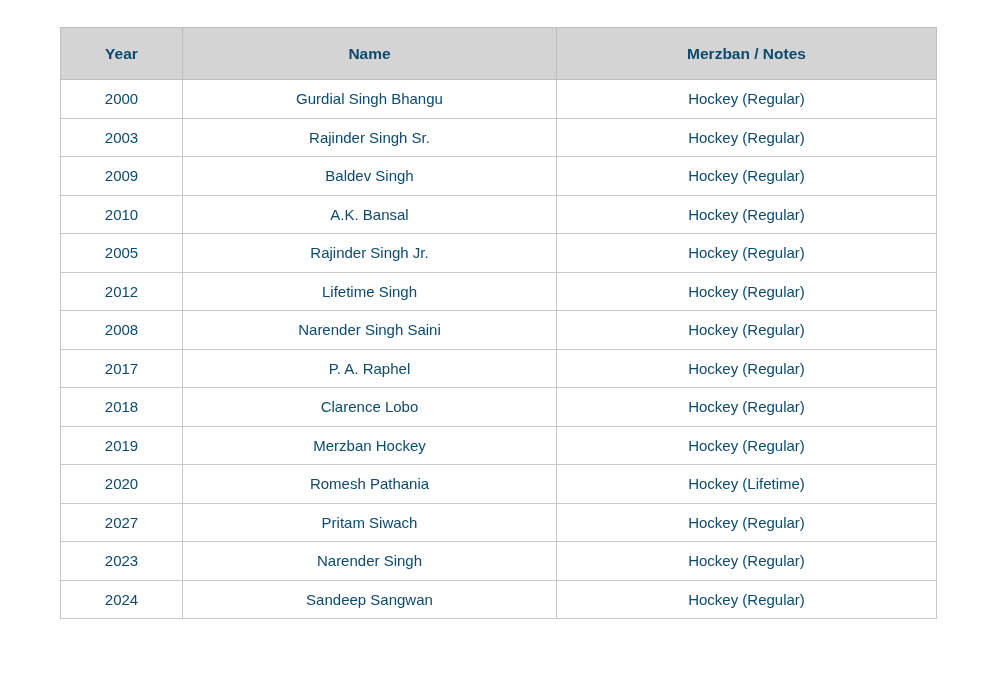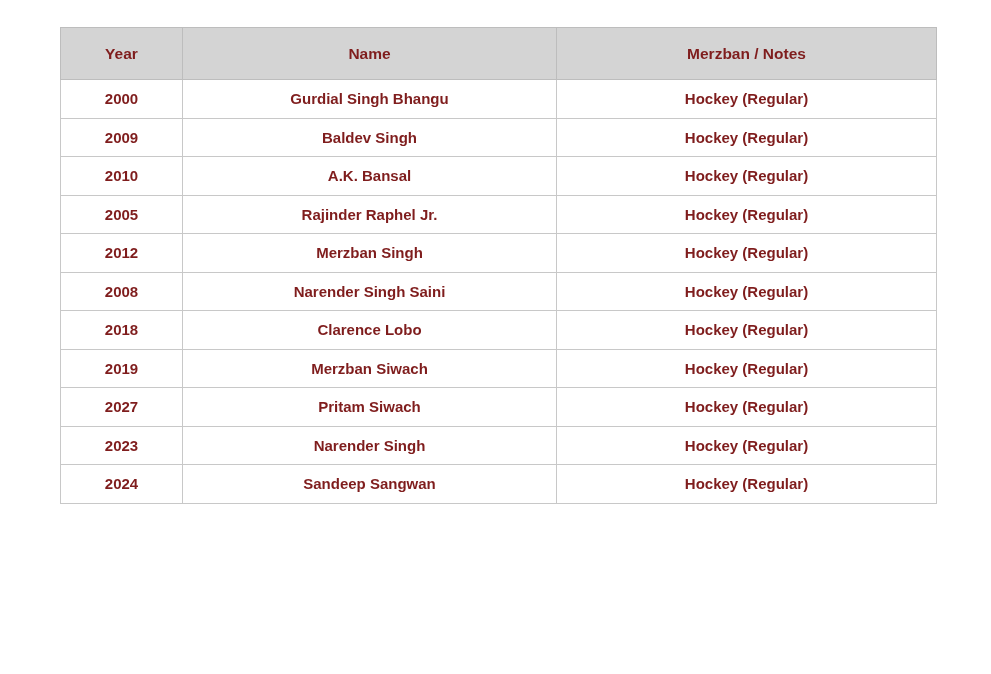--- a/index.html
+++ b/index.html
@@ -25,40 +25,40 @@
   }
   table.data-table {
     border-collapse: collapse;
     width: 876px;
     table-layout: fixed;
   }
   table.data-table th,
   table.data-table td {
     border: 1px solid #c8c8c8;
     font-size: 15px;
-    color: #7f1d1d;
+    color: #0c4a6e;
     text-align: center;
     vertical-align: middle;
     padding: 0;
     height: 37.5px;
     line-height: 37.5px;
     overflow: hidden;
     white-space: nowrap;
   }
   table.data-table thead th {
     background: #d4d4d4;
     font-weight: bold;
     height: 51px;
     line-height: 51px;
     border-color: #bdbdbd;
     font-size: 15.5px;
   }
   table.data-table tbody td {
     background: #ffffff;
-    font-weight: bold;
+    font-weight: normal;
   }
   col.col-year { width: 122px; }
   col.col-name { width: 374px; }
   col.col-cat  { width: 380px; }
 </style>
 </head>
 <body>
 
 <div class="page">
   <div class="table-wrap">
@@ -75,53 +75,68 @@
           <th>Merzban / Notes</th>
         </tr>
       </thead>
       <tbody id="table-body">
           <tr>
             <td>2000</td>
             <td>Gurdial Singh Bhangu</td>
             <td>Hockey (Regular)</td>
           </tr>
           <tr>
+            <td>2003</td>
+            <td>Rajinder Singh Sr.</td>
+            <td>Hockey (Regular)</td>
+          </tr>
+          <tr>
             <td>2009</td>
             <td>Baldev Singh</td>
             <td>Hockey (Regular)</td>
           </tr>
           <tr>
             <td>2010</td>
             <td>A.K. Bansal</td>
             <td>Hockey (Regular)</td>
           </tr>
           <tr>
             <td>2005</td>
-            <td>Rajinder Raphel Jr.</td>
+            <td>Rajinder Singh Jr.</td>
             <td>Hockey (Regular)</td>
           </tr>
           <tr>
             <td>2012</td>
-            <td>Merzban Singh</td>
+            <td>Lifetime Singh</td>
             <td>Hockey (Regular)</td>
           </tr>
           <tr>
             <td>2008</td>
             <td>Narender Singh Saini</td>
+            <td>Hockey (Regular)</td>
+          </tr>
+          <tr>
+            <td>2017</td>
+            <td>P. A. Raphel</td>
             <td>Hockey (Regular)</td>
           </tr>
           <tr>
             <td>2018</td>
             <td>Clarence Lobo</td>
             <td>Hockey (Regular)</td>
           </tr>
           <tr>
             <td>2019</td>
-            <td>Merzban Siwach</td>
+            <td>Merzban Hockey</td>
             <td>Hockey (Regular)</td>
+          </tr>
+          <tr>
+            <td>2020</td>
+            <td>Romesh Pathania</td>
+            <td>Hockey (Lifetime)</td>
           </tr>
           <tr>
             <td>2027</td>
             <td>Pritam Siwach</td>
             <td>Hockey (Regular)</td>
           </tr>
           <tr>
             <td>2023</td>
             <td>Narender Singh</td>
             <td>Hockey (Regular)</td>

